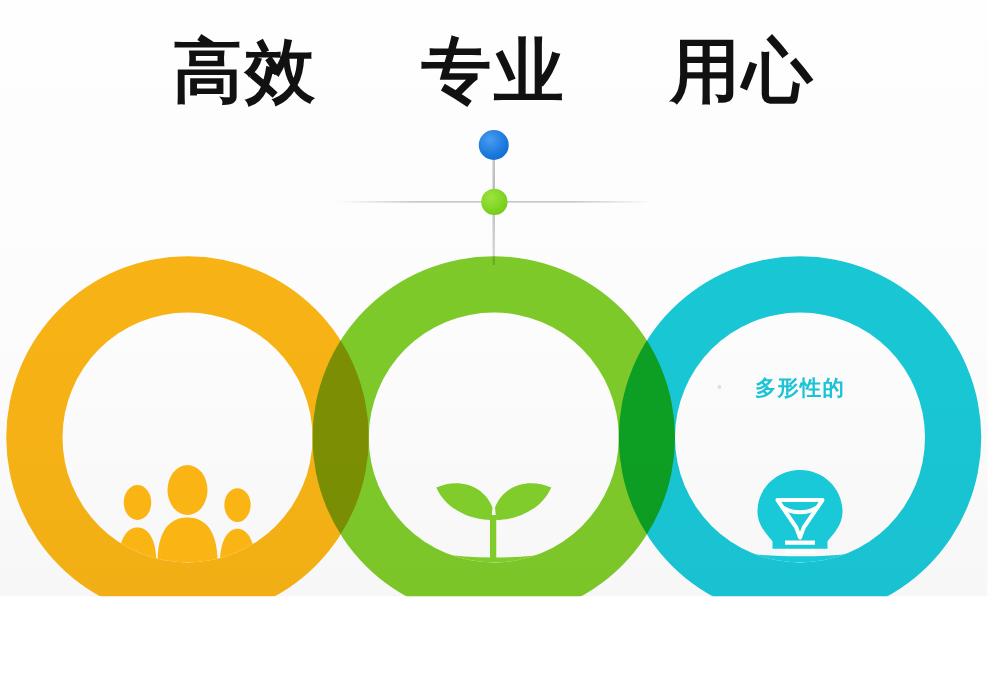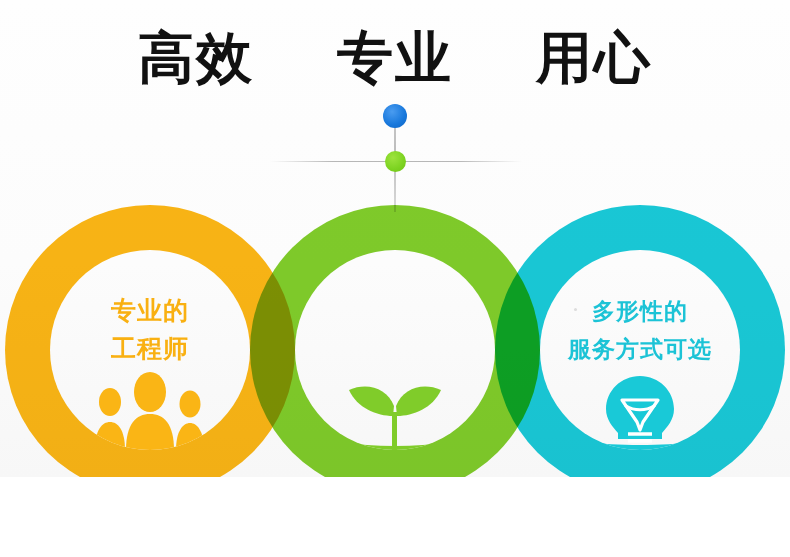--- a/index.html
+++ b/index.html
@@ -125,21 +125,21 @@
     text-align: center;
     font-size: 25px;
     line-height: 38px;
     font-weight: 700;
     letter-spacing: 1px;
     font-family: "DejaVu Sans", "Liberation Sans", sans-serif;
     white-space: nowrap;
   }
   .cell-orange .cell-text { color: #f9b011; }
   .cell-green  .cell-text { color: #79cc1e; }
-  .cell-cyan   .cell-text { color: #1cc3d6; font-size: 23px; }
+  .cell-cyan   .cell-text { color: #1cc3d6; font-size: 17px; }
   .cell-text .ln { display: block; }
 
   .cell-icon {
     position: absolute;
     left: 0;
     bottom: 0;
     width: 200px;
     height: 78px;
   }
   .cell-icon svg { display: block; width: 200px; height: 78px; }
@@ -175,24 +175,20 @@
     <div class="conn-dot-green"></div>
   </div>
 
   <div class="rings">
     <div class="ring ring-orange"></div>
     <div class="ring ring-green"></div>
     <div class="ring ring-cyan"></div>
   </div>
 
   <div class="cell cell-orange">
-    <div class="cell-text">
-      <span class="ln">专业的</span>
-      <span class="ln">工程师</span>
-    </div>
     <div class="cell-icon">
       <svg viewBox="0 0 200 78" xmlns="http://www.w3.org/2000/svg" aria-hidden="true">
         <g fill="#fab515">
 
           <ellipse cx="60" cy="30" rx="11" ry="14"></ellipse>
           <path d="M45 78 C45 58 52 50 60 50 C68 50 75 58 75 78 Z"></path>
 
           <ellipse cx="140" cy="32" rx="10.5" ry="13.5"></ellipse>
           <path d="M126 78 C126 59 133 51 140 51 C147 51 154 59 154 78 Z"></path>
 
@@ -220,21 +216,20 @@
           <path d="M0 78 L0 55 C28 68 60 74 100 74 C140 74 172 68 200 55 L200 78 Z"></path>
         </g>
       </svg>
     </div>
   </div>
 
   <div class="cell cell-cyan">
     <div class="cyan-speck"></div>
     <div class="cell-text">
       <span class="ln">多形性的</span>
-      <span class="ln">服务方式可选</span>
     </div>
     <div class="cell-icon">
       <svg viewBox="0 0 200 78" xmlns="http://www.w3.org/2000/svg" aria-hidden="true">
         <g fill="#19c9d7">
 
           <path d="M100 4 C81 4 66 19 66 37 C66 48 73 55 78 61 L78 67 L122 67 L122 61 C127 55 134 48 134 37 C134 19 119 4 100 4 Z"></path>
 
           <path d="M0 78 L0 56 C26 68 58 73 100 73 C142 73 174 68 200 56 L200 78 Z"></path>
         </g>
         <g fill="none" stroke="#ffffff" stroke-width="3.2" stroke-linecap="round" stroke-linejoin="round">

